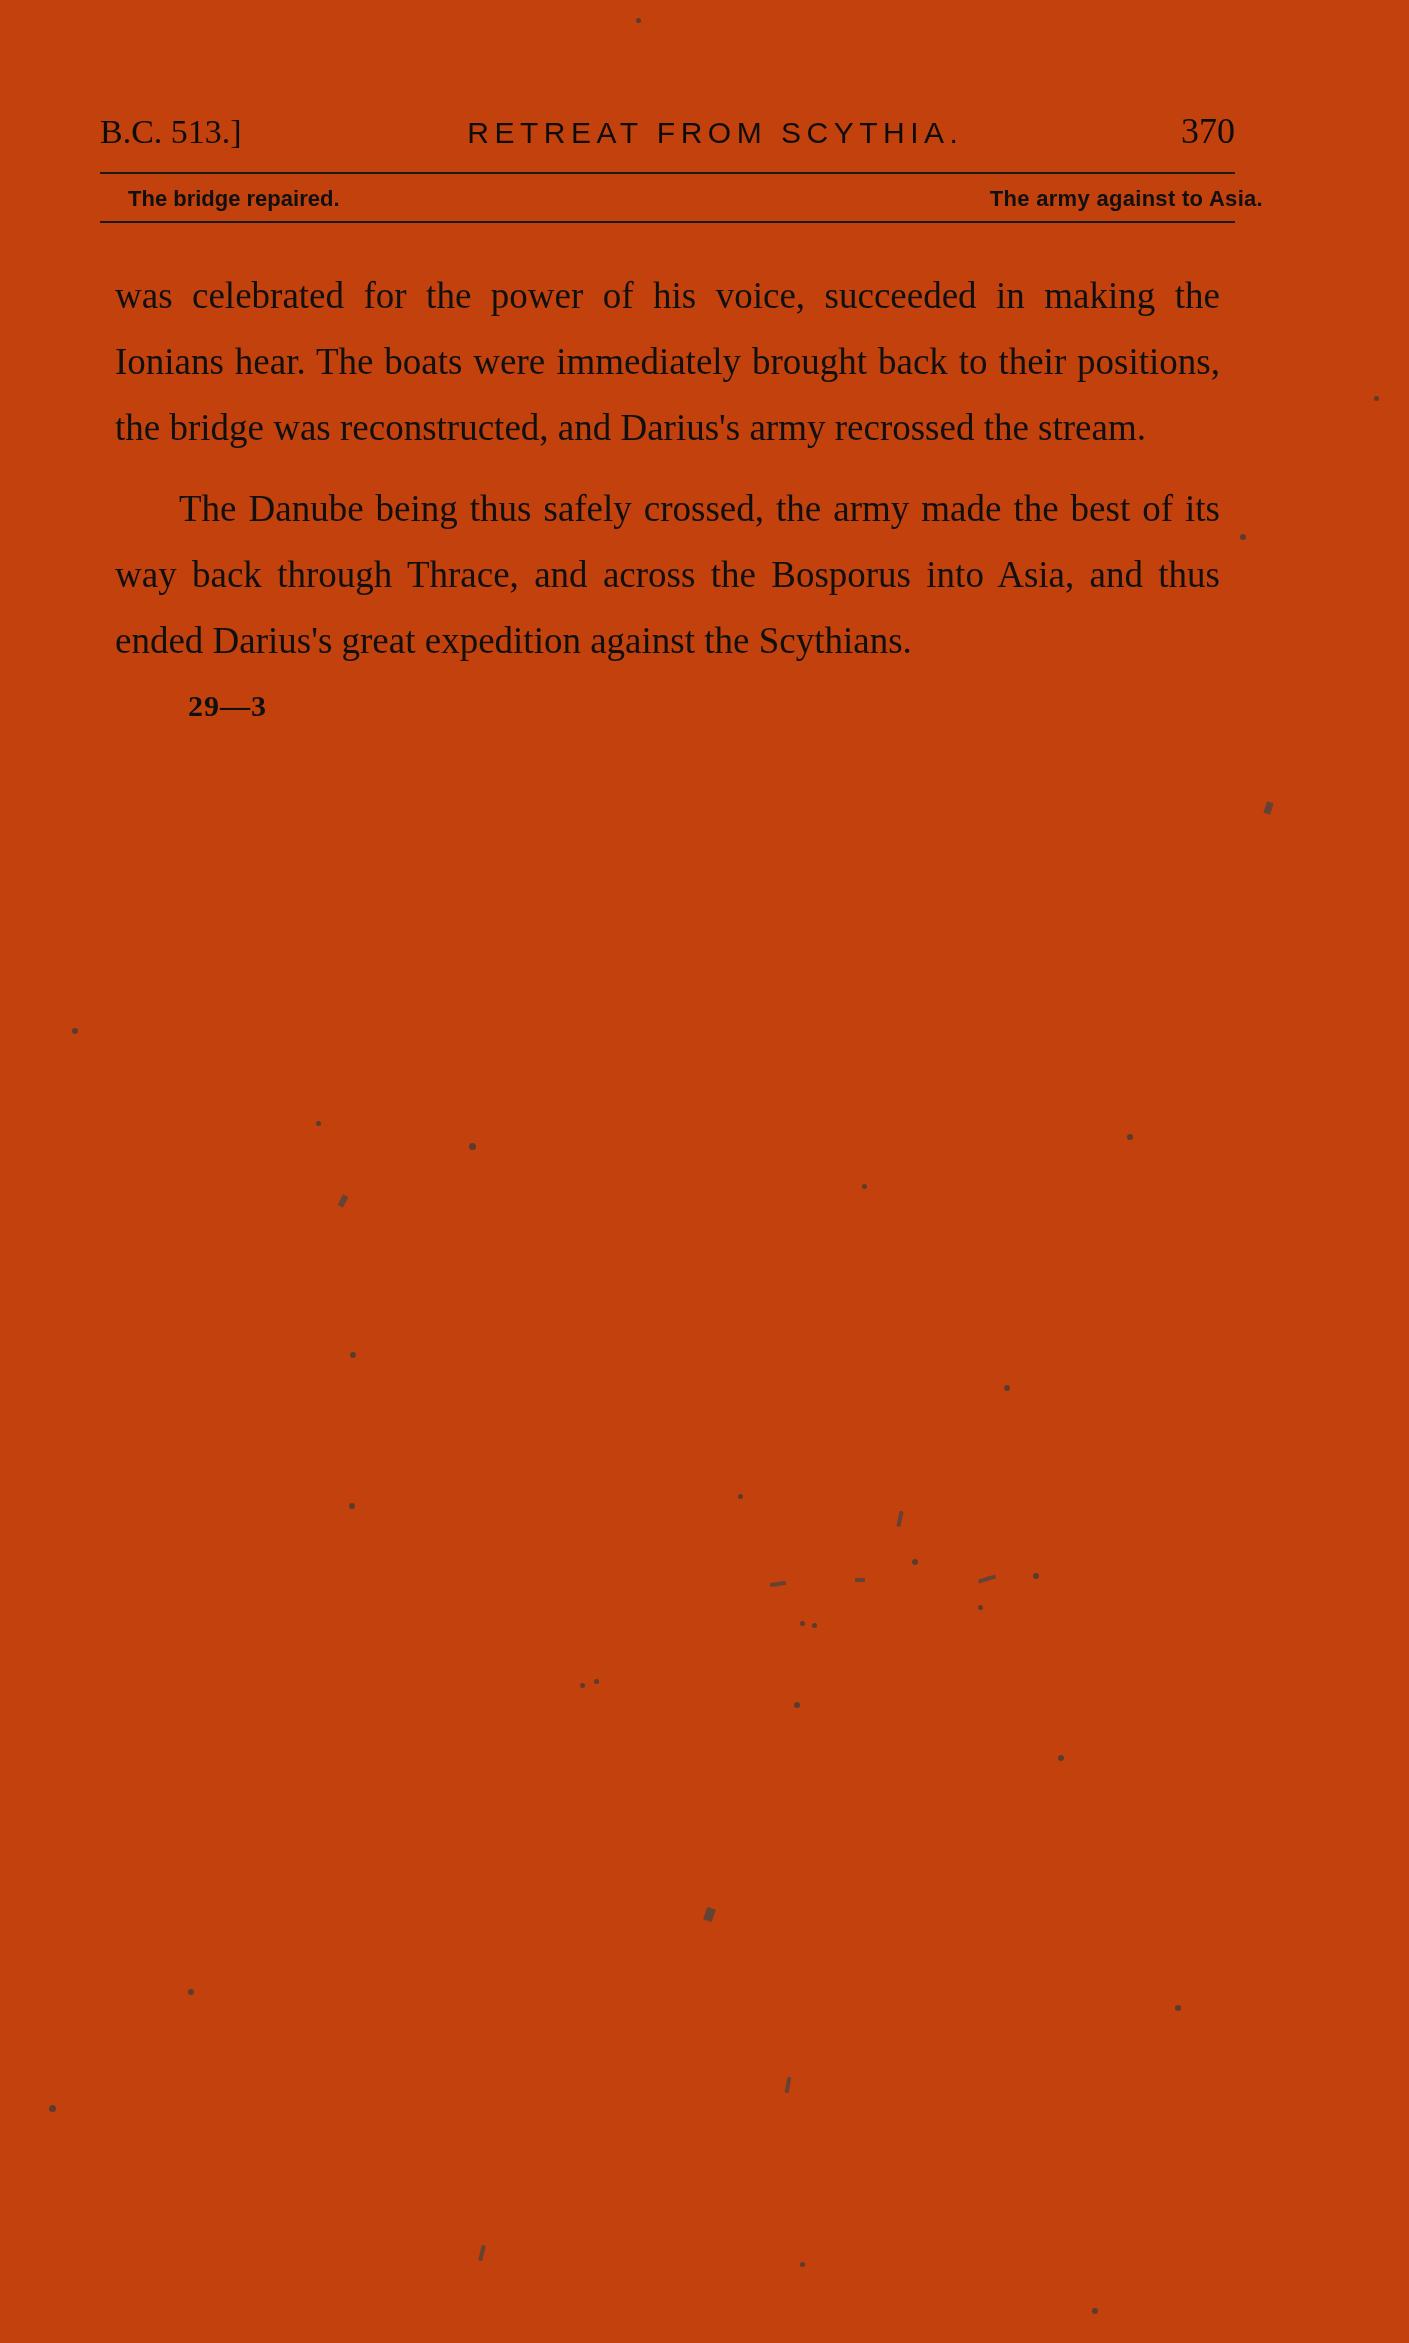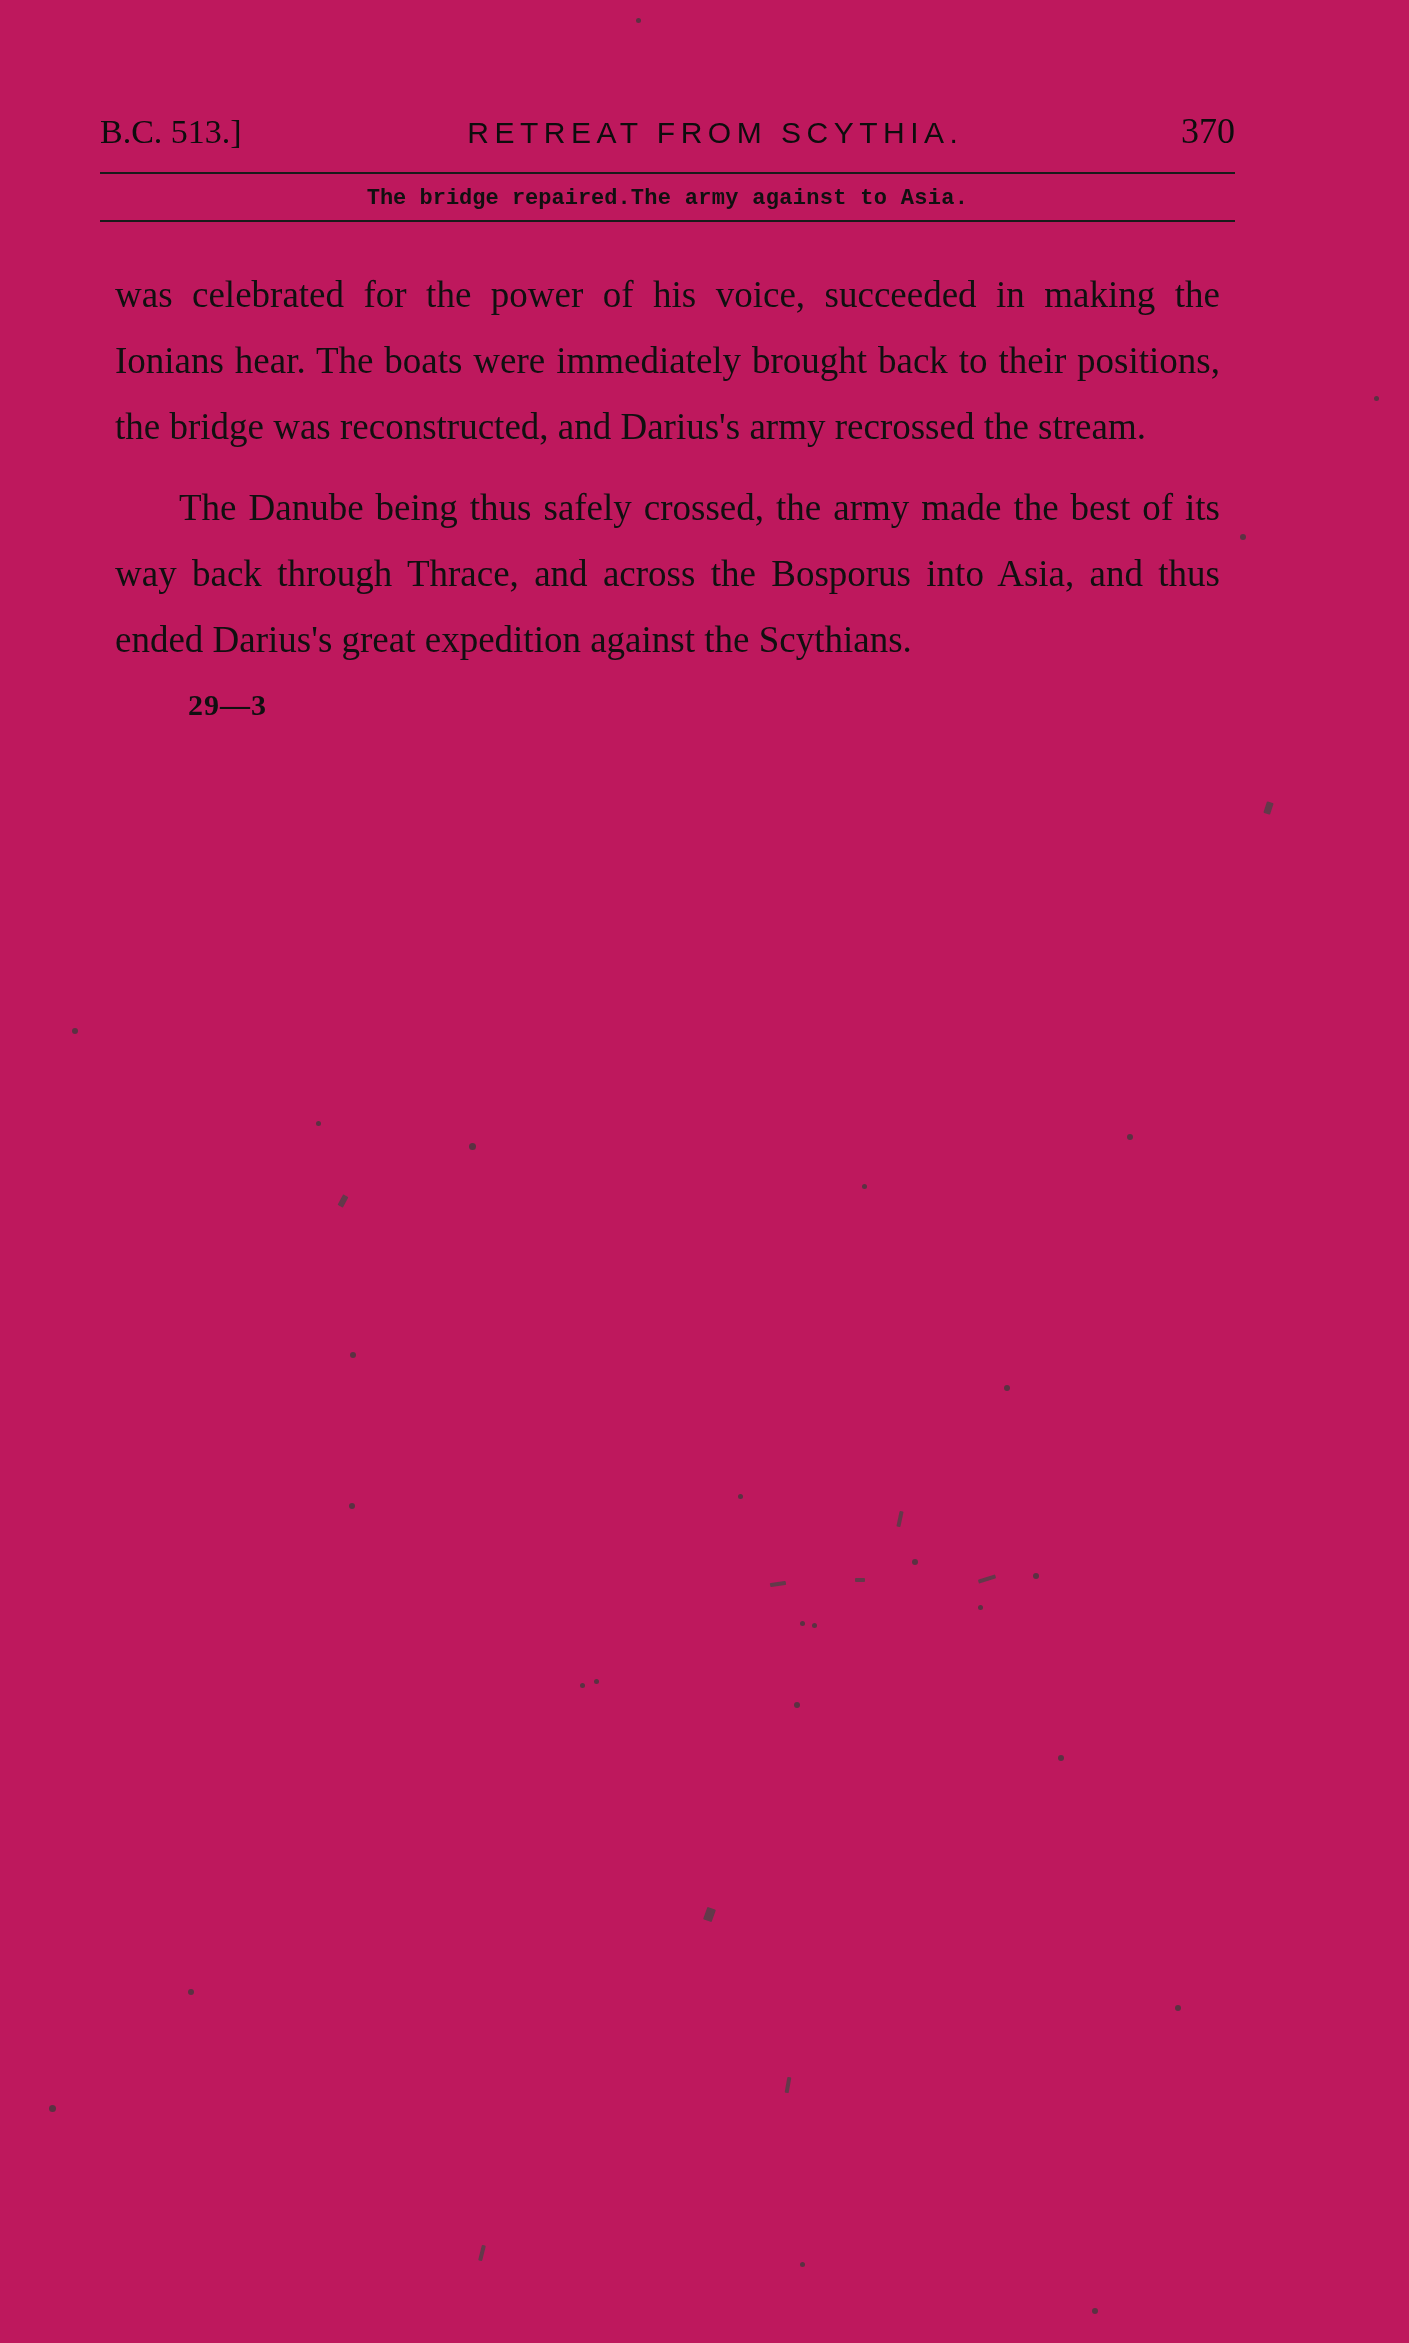--- a/index.html
+++ b/index.html
@@ -15,21 +15,21 @@
     color: #111111;
     overflow: hidden;
   }
 
   .page {
     position: absolute;
     left: 0;
     top: 0;
     width: 1409px;
     height: 2343px;
-    background: #be185d;
+    background: #c2410c;
   }
 
   .content {
     position: absolute;
     left: 100px;
     top: 110px;
     width: 1135px;
   }
 
   
@@ -66,28 +66,29 @@
   .rule {
     margin-top: 10px;
     width: 1135px;
     height: 2px;
     background: #1a1a1a;
   }
 
   
   .sidenotes {
     display: flex;
-    justify-content: center;
+    justify-content: space-between;
     align-items: baseline;
     width: 1135px;
     margin-top: 12px;
-    font-family: Liberation Mono, monospace;
+    font-family: Liberation Sans, sans-serif;
     font-size: 22px;
     font-weight: bold;
     color: #101010;
+    margin-left: 28px;
   }
   .sidenote-left {
     text-align: left;
   }
   .sidenote-right {
     text-align: right;
     letter-spacing: 0.3px;
   }
 
   .rule-under {

